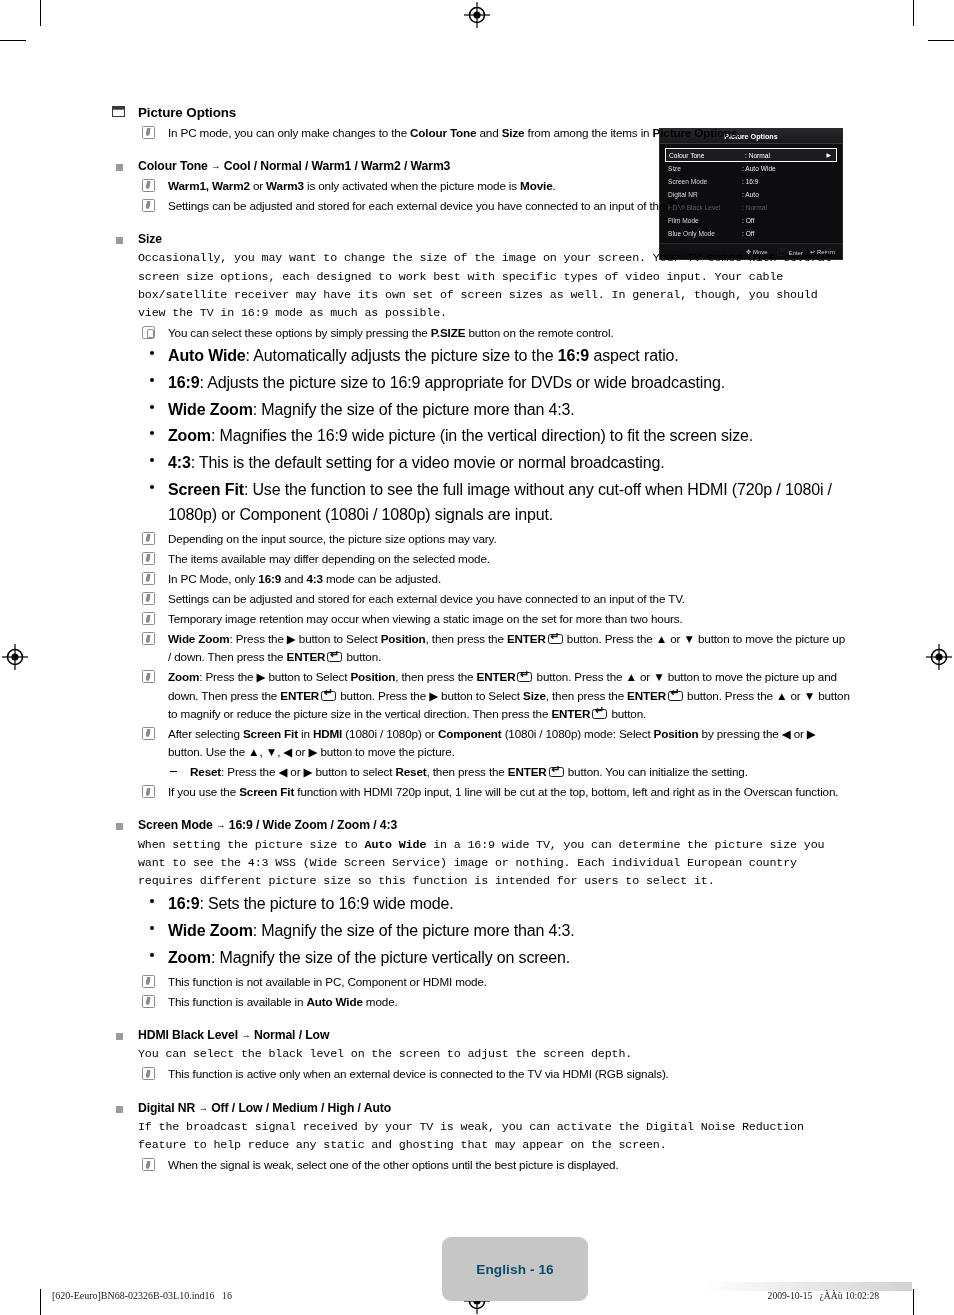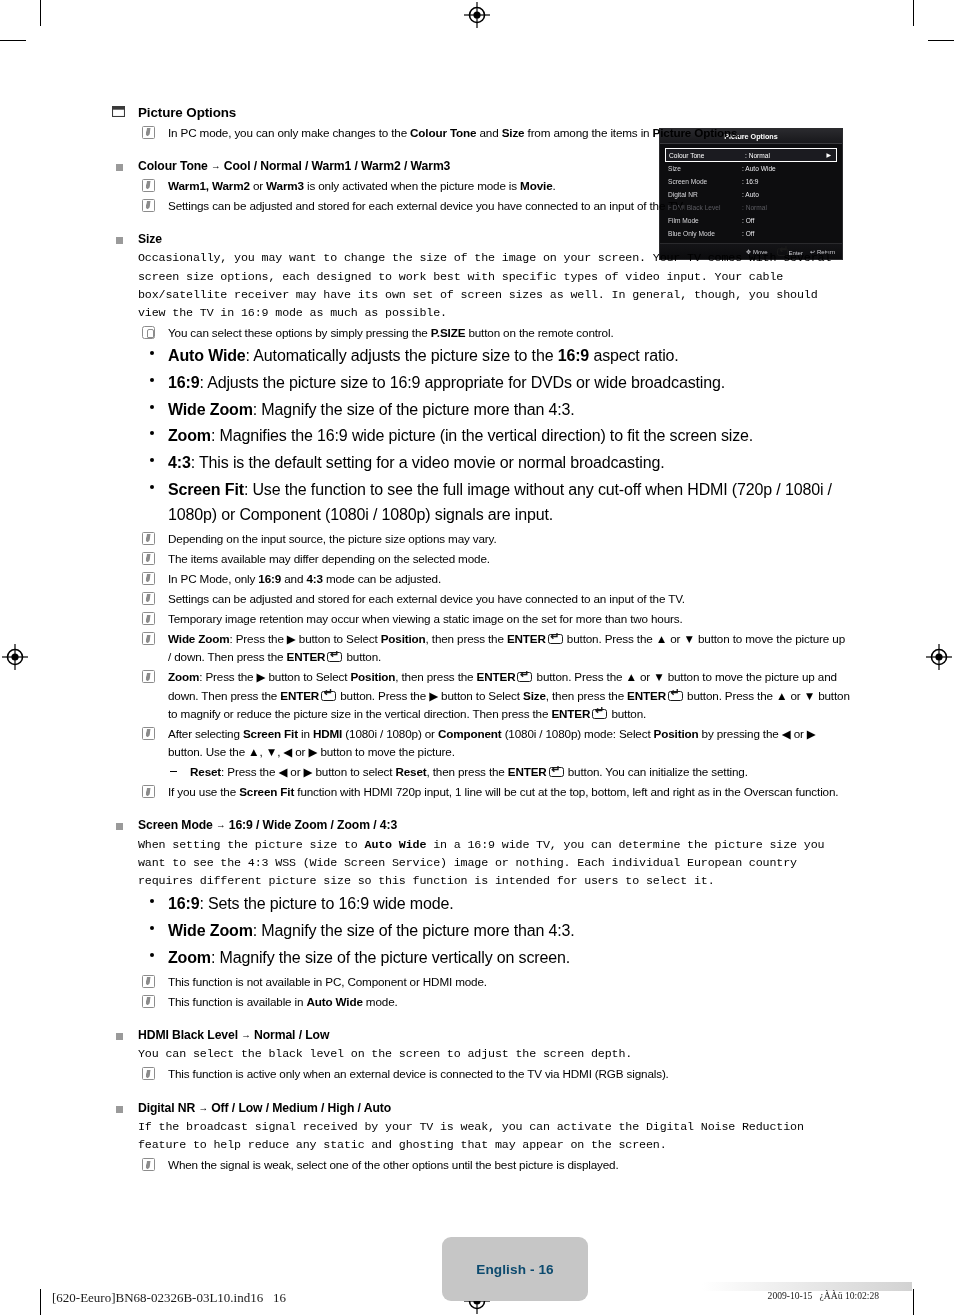--- a/index.html
+++ b/index.html
@@ -258,21 +258,21 @@
     font-weight: bold;
     color: #0c4a6e;
     letter-spacing: 0.1px;
     margin-left: 38px;
   }
   .foot-left {
     position: absolute;
     left: 52px;
     top: 1290px;
     font-family: "Liberation Serif", serif;
-    font-size: 13px;
+    font-size: 10px;
     color: #1a1a1a;
     white-space: pre;
   }
   .foot-right {
     position: absolute;
     right: 75px;
     top: 1290px;
     font-family: "Liberation Serif", serif;
     font-size: 9.6px;
     color: #1a1a1a;

